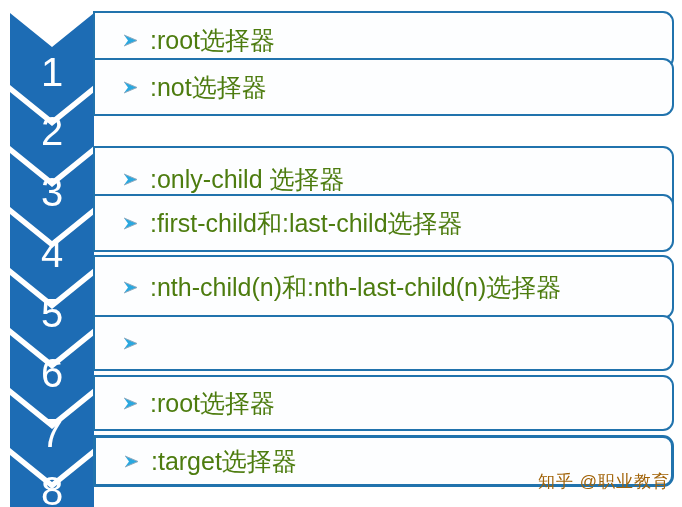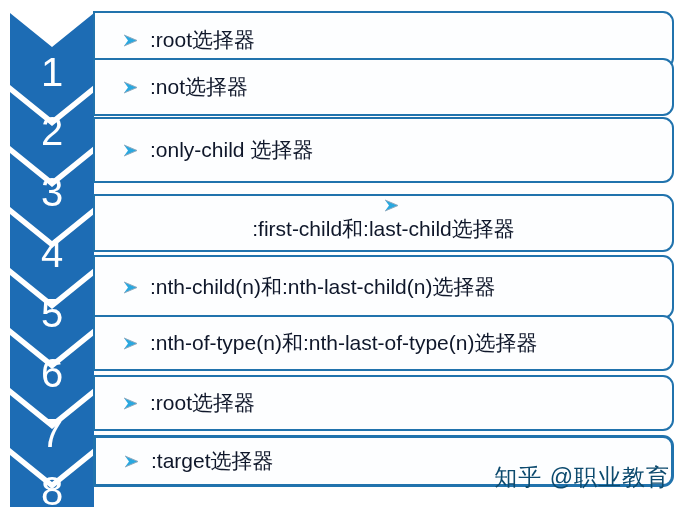--- a/index.html
+++ b/index.html
@@ -65,34 +65,34 @@
   .bullet {
     flex: 0 0 auto;
     margin-left: 26px;
     margin-right: 10px;
     width: 19px;
     height: 19px;
     line-height: 1;
     display: block;
   }
   .row-label {
-    color: #0f172a;
-    font-size: 21px;
+    color: #4d7c0f;
+    font-size: 25px;
     font-family: "Liberation Sans", "DejaVu Sans", sans-serif;
     white-space: nowrap;
     letter-spacing: 0px;
   }
 
   
   .watermark {
     position: absolute;
     right: 12px;
     bottom: 14px;
-    color: #0c4a6e;
-    font-size: 23px;
+    color: #a16207;
+    font-size: 17px;
     font-family: "Liberation Sans", "DejaVu Sans", sans-serif;
     letter-spacing: 1px;
     pointer-events: none;
     user-select: none;
   }
 </style>
 </head>
 <body>
 
 <div class="slide">
@@ -157,31 +157,31 @@
     <div class="row" style="top:47px;  height:58px;">
       <span class="bullet">
         <svg width="19" height="19" viewBox="0 0 19 19" xmlns="http://www.w3.org/2000/svg">
           <path d="M3,4 L16,9.5 L3,15 L7,9.5 Z" fill="#29a8e0"></path>
           <path d="M3,4 L16,9.5 L3,15" fill="none" stroke="#8fa9bd" stroke-width="1"></path>
         </svg>
       </span>
       <span class="row-label">:not选择器</span>
     </div>
 
-    <div class="row" style="top:106px; height:66px;">
+    <div class="row" style="top:135px; height:66px;">
       <span class="bullet">
         <svg width="19" height="19" viewBox="0 0 19 19" xmlns="http://www.w3.org/2000/svg">
           <path d="M3,4 L16,9.5 L3,15 L7,9.5 Z" fill="#29a8e0"></path>
           <path d="M3,4 L16,9.5 L3,15" fill="none" stroke="#8fa9bd" stroke-width="1"></path>
         </svg>
       </span>
       <span class="row-label">:only-child 选择器</span>
     </div>
 
-    <div class="row" style="top:183px; height:58px;flex-direction:column;">
+    <div class="row" style="top:183px; height:58px;">
       <span class="bullet">
         <svg width="19" height="19" viewBox="0 0 19 19" xmlns="http://www.w3.org/2000/svg">
           <path d="M3,4 L16,9.5 L3,15 L7,9.5 Z" fill="#29a8e0"></path>
           <path d="M3,4 L16,9.5 L3,15" fill="none" stroke="#8fa9bd" stroke-width="1"></path>
         </svg>
       </span>
       <span class="row-label">:first-child和:last-child选择器</span>
     </div>
 
     <div class="row" style="top:244px; height:64px;">
@@ -194,21 +194,20 @@
       <span class="row-label">:nth-child(n)和:nth-last-child(n)选择器</span>
     </div>
 
     <div class="row" style="top:304px; height:56px;">
       <span class="bullet">
         <svg width="19" height="19" viewBox="0 0 19 19" xmlns="http://www.w3.org/2000/svg">
           <path d="M3,4 L16,9.5 L3,15 L7,9.5 Z" fill="#29a8e0"></path>
           <path d="M3,4 L16,9.5 L3,15" fill="none" stroke="#8fa9bd" stroke-width="1"></path>
         </svg>
       </span>
-      <span class="row-label">:nth-of-type(n)和:nth-last-of-type(n)选择器</span>
     </div>
 
     <div class="row" style="top:364px; height:56px;">
       <span class="bullet">
         <svg width="19" height="19" viewBox="0 0 19 19" xmlns="http://www.w3.org/2000/svg">
           <path d="M3,4 L16,9.5 L3,15 L7,9.5 Z" fill="#29a8e0"></path>
           <path d="M3,4 L16,9.5 L3,15" fill="none" stroke="#8fa9bd" stroke-width="1"></path>
         </svg>
       </span>
       <span class="row-label">:root选择器</span>

